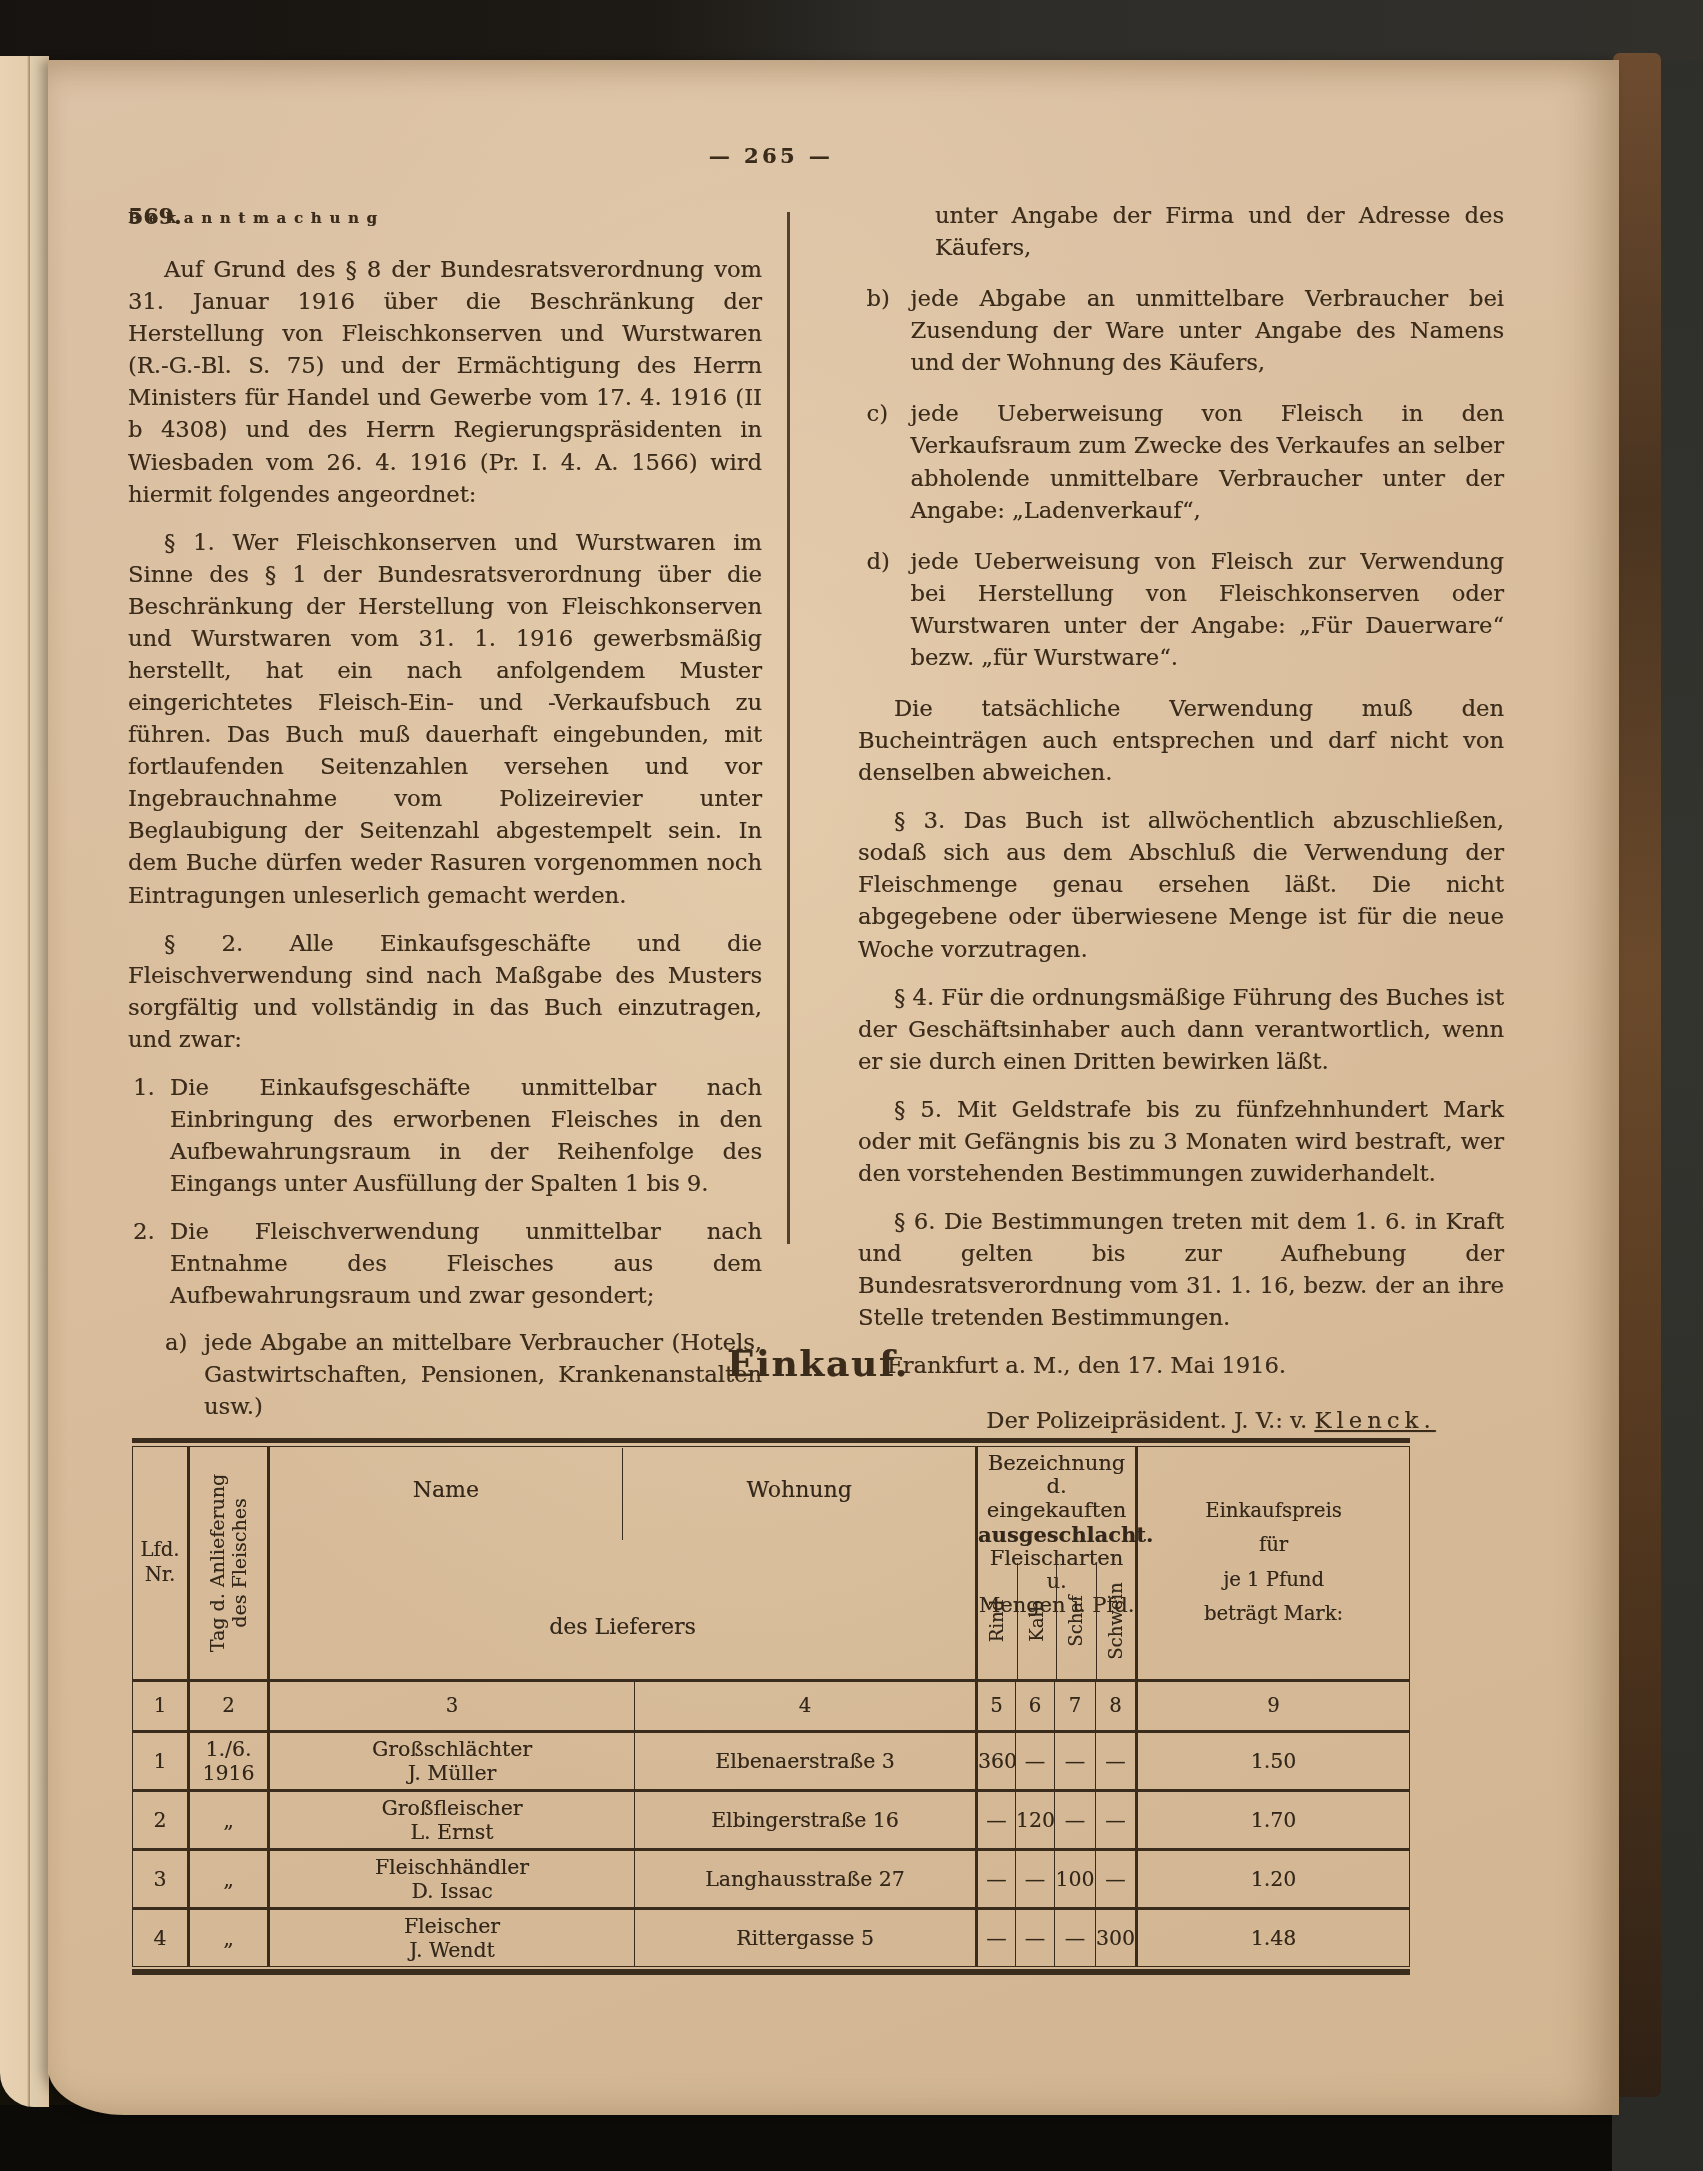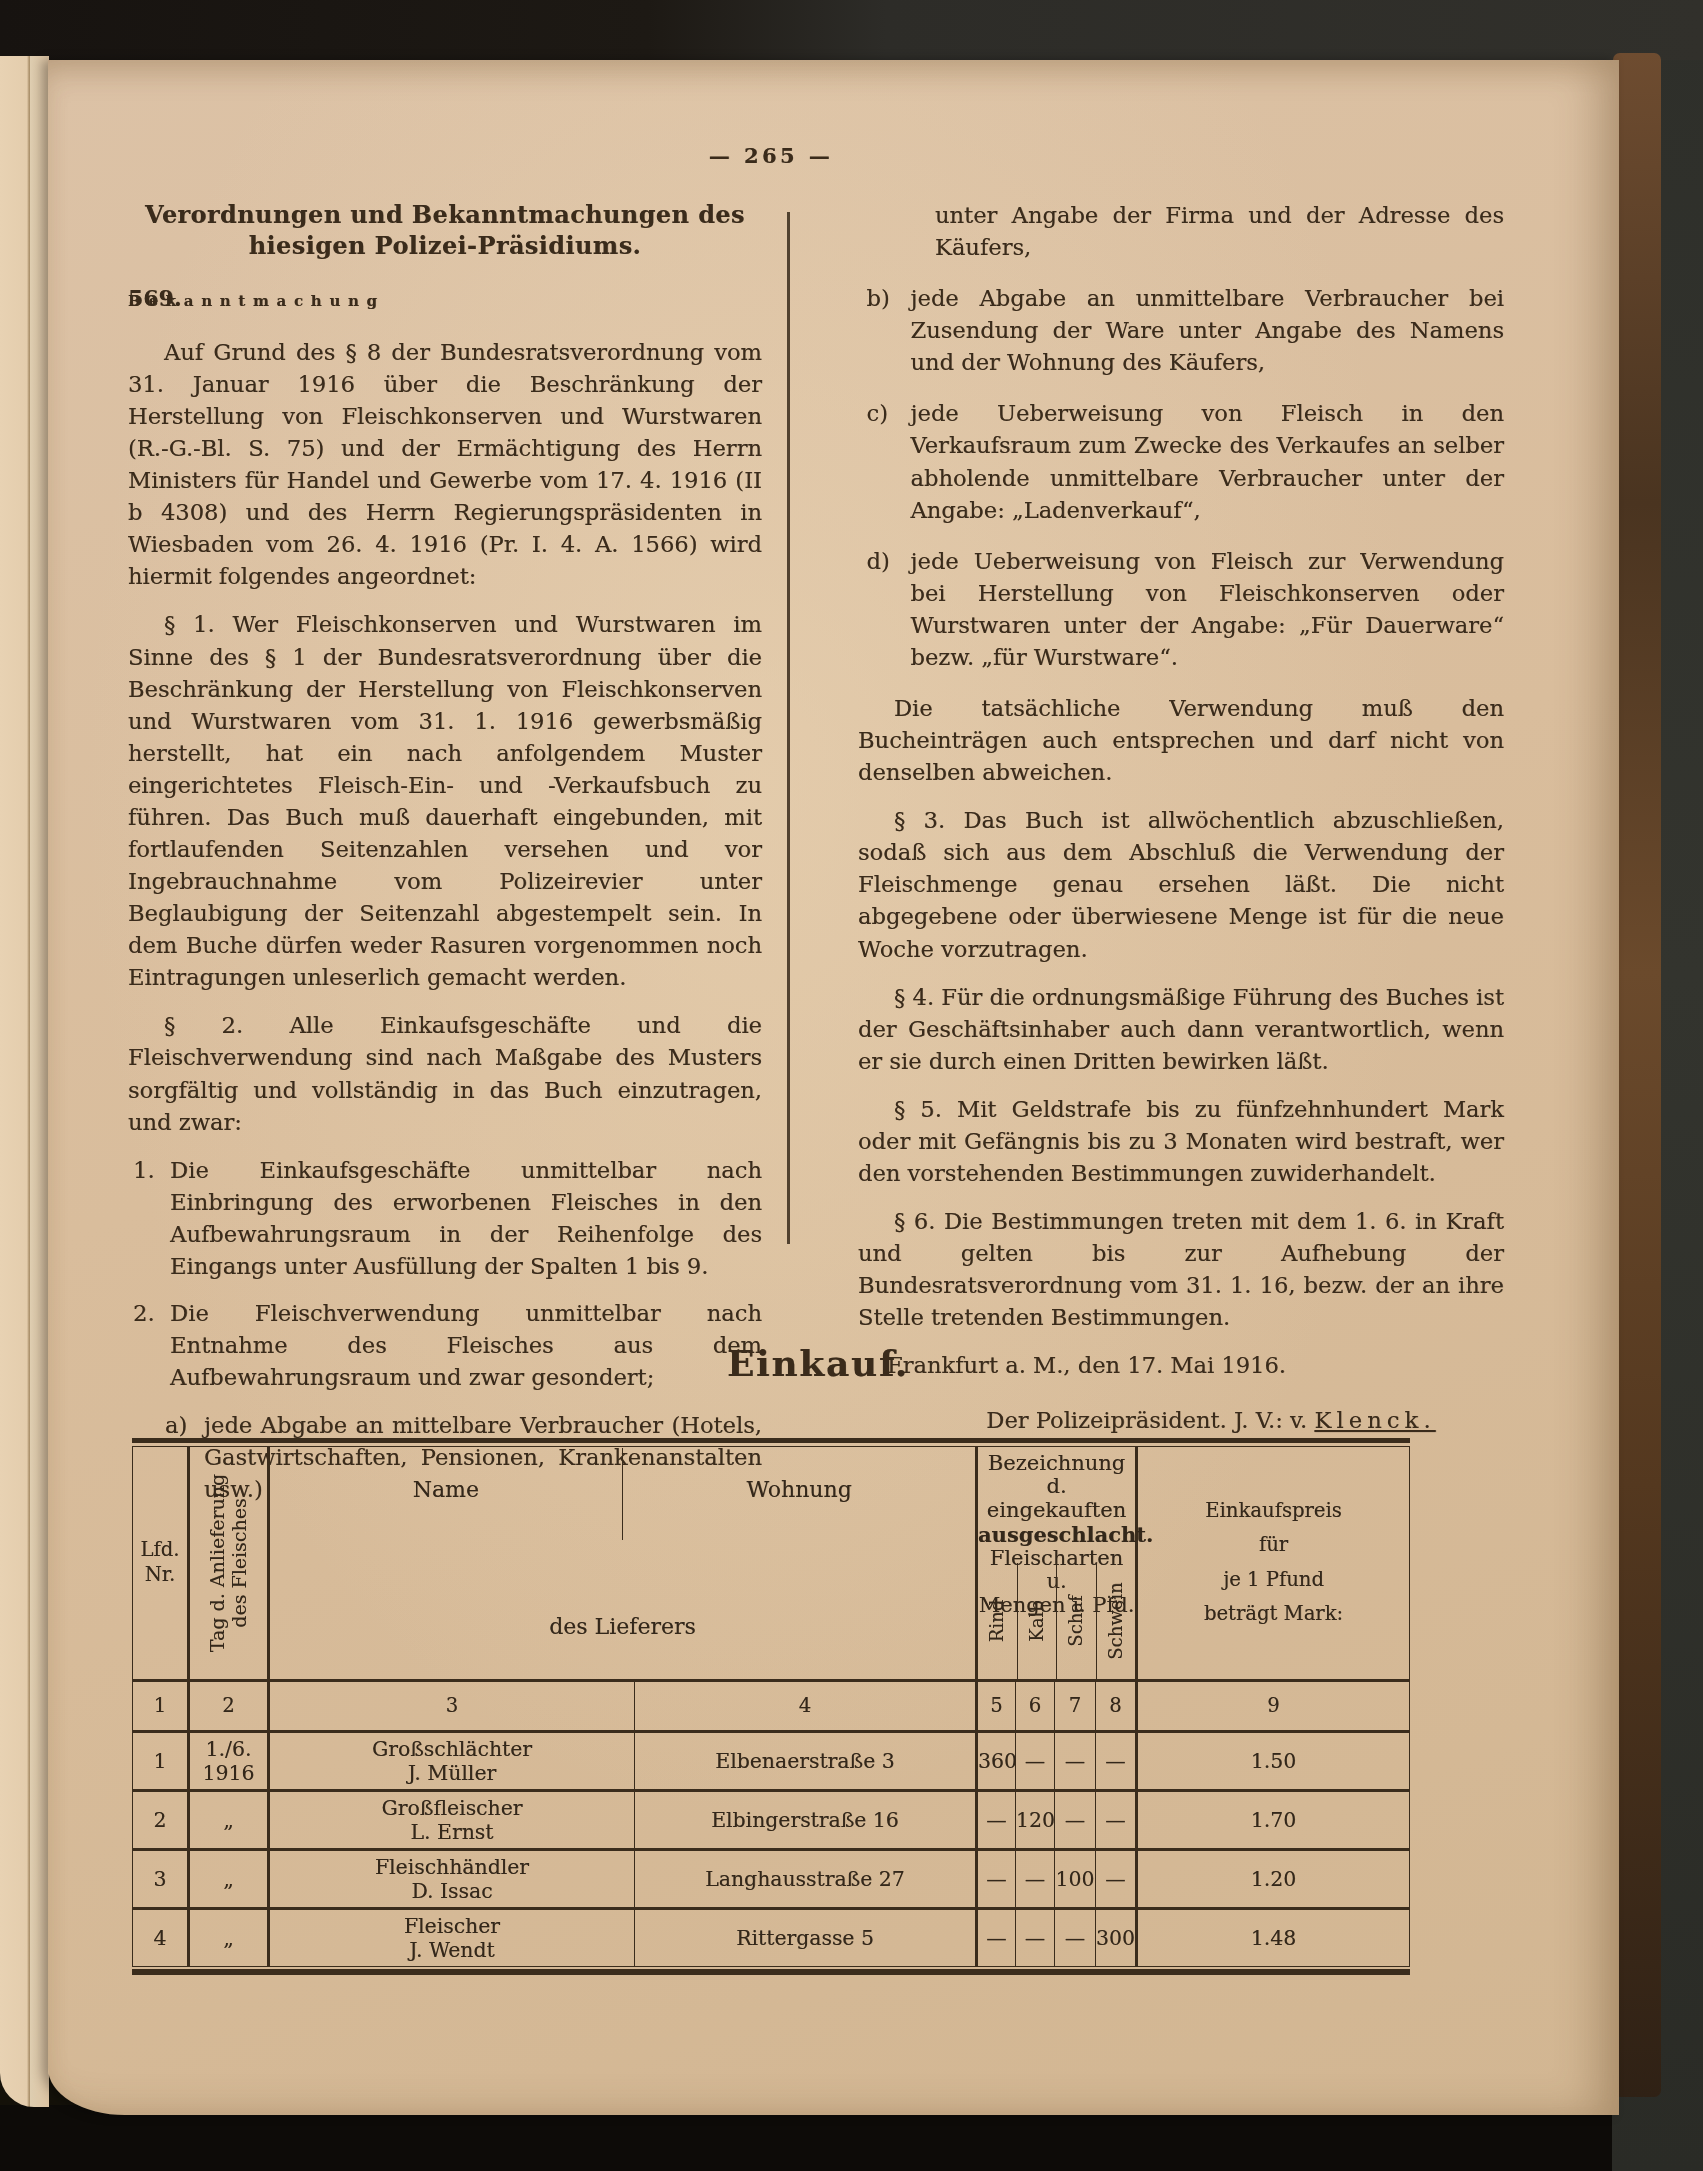--- a/index.html
+++ b/index.html
@@ -95,21 +95,20 @@
 <div class="cover-right"></div>
 <div class="leather-strip"></div>
 <div class="page-edge-left"></div>
 <div class="bottom-band"></div>
 
 <div class="page">
 
   <div class="page-number ink">—  265  —</div>
 
   <div class="col col-left">
-    <div class="col-heading ink">Verordnungen und Bekanntmachungen des hiesigen Polizei-Präsidiums.</div>
     <div class="subhead-row">
       <span class="item-number ink">569.</span>
       <span class="subheading ink">Bekanntmachung</span>
     </div>
     <p class="para ink">Auf Grund des § 8 der Bundesratsverordnung vom 31. Januar 1916 über die Beschränkung der Herstellung von Fleischkonserven und Wurstwaren (R.-G.-Bl. S. 75) und der Ermächtigung des Herrn Ministers für Handel und Gewerbe vom 17. 4. 1916 (II b 4308) und des Herrn Regierungspräsidenten in Wiesbaden vom 26. 4. 1916 (Pr. I. 4. A. 1566) wird hiermit folgendes angeordnet:</p>
     <p class="para ink">§ 1. Wer Fleischkonserven und Wurstwaren im Sinne des § 1 der Bundesratsverordnung über die Beschränkung der Herstellung von Fleischkonserven und Wurstwaren vom 31. 1. 1916 gewerbsmäßig herstellt, hat ein nach anfolgendem Muster eingerichtetes Fleisch-Ein- und -Verkaufsbuch zu führen. Das Buch muß dauerhaft eingebunden, mit fortlaufenden Seitenzahlen versehen und vor Ingebrauchnahme vom Polizeirevier unter Beglaubigung der Seitenzahl abgestempelt sein. In dem Buche dürfen weder Rasuren vorgenommen noch Eintragungen unleserlich gemacht werden.</p>
     <p class="para ink">§ 2. Alle Einkaufsgeschäfte und die Fleischverwendung sind nach Maßgabe des Musters sorgfältig und vollständig in das Buch einzutragen, und zwar:</p>
     <div class="list-item">
       <span class="num ink">1.</span>
       <span class="txt ink">Die Einkaufsgeschäfte unmittelbar nach Einbringung des erworbenen Fleisches in den Aufbewahrungsraum in der Reihenfolge des Eingangs unter Ausfüllung der Spalten 1 bis 9.</span>

